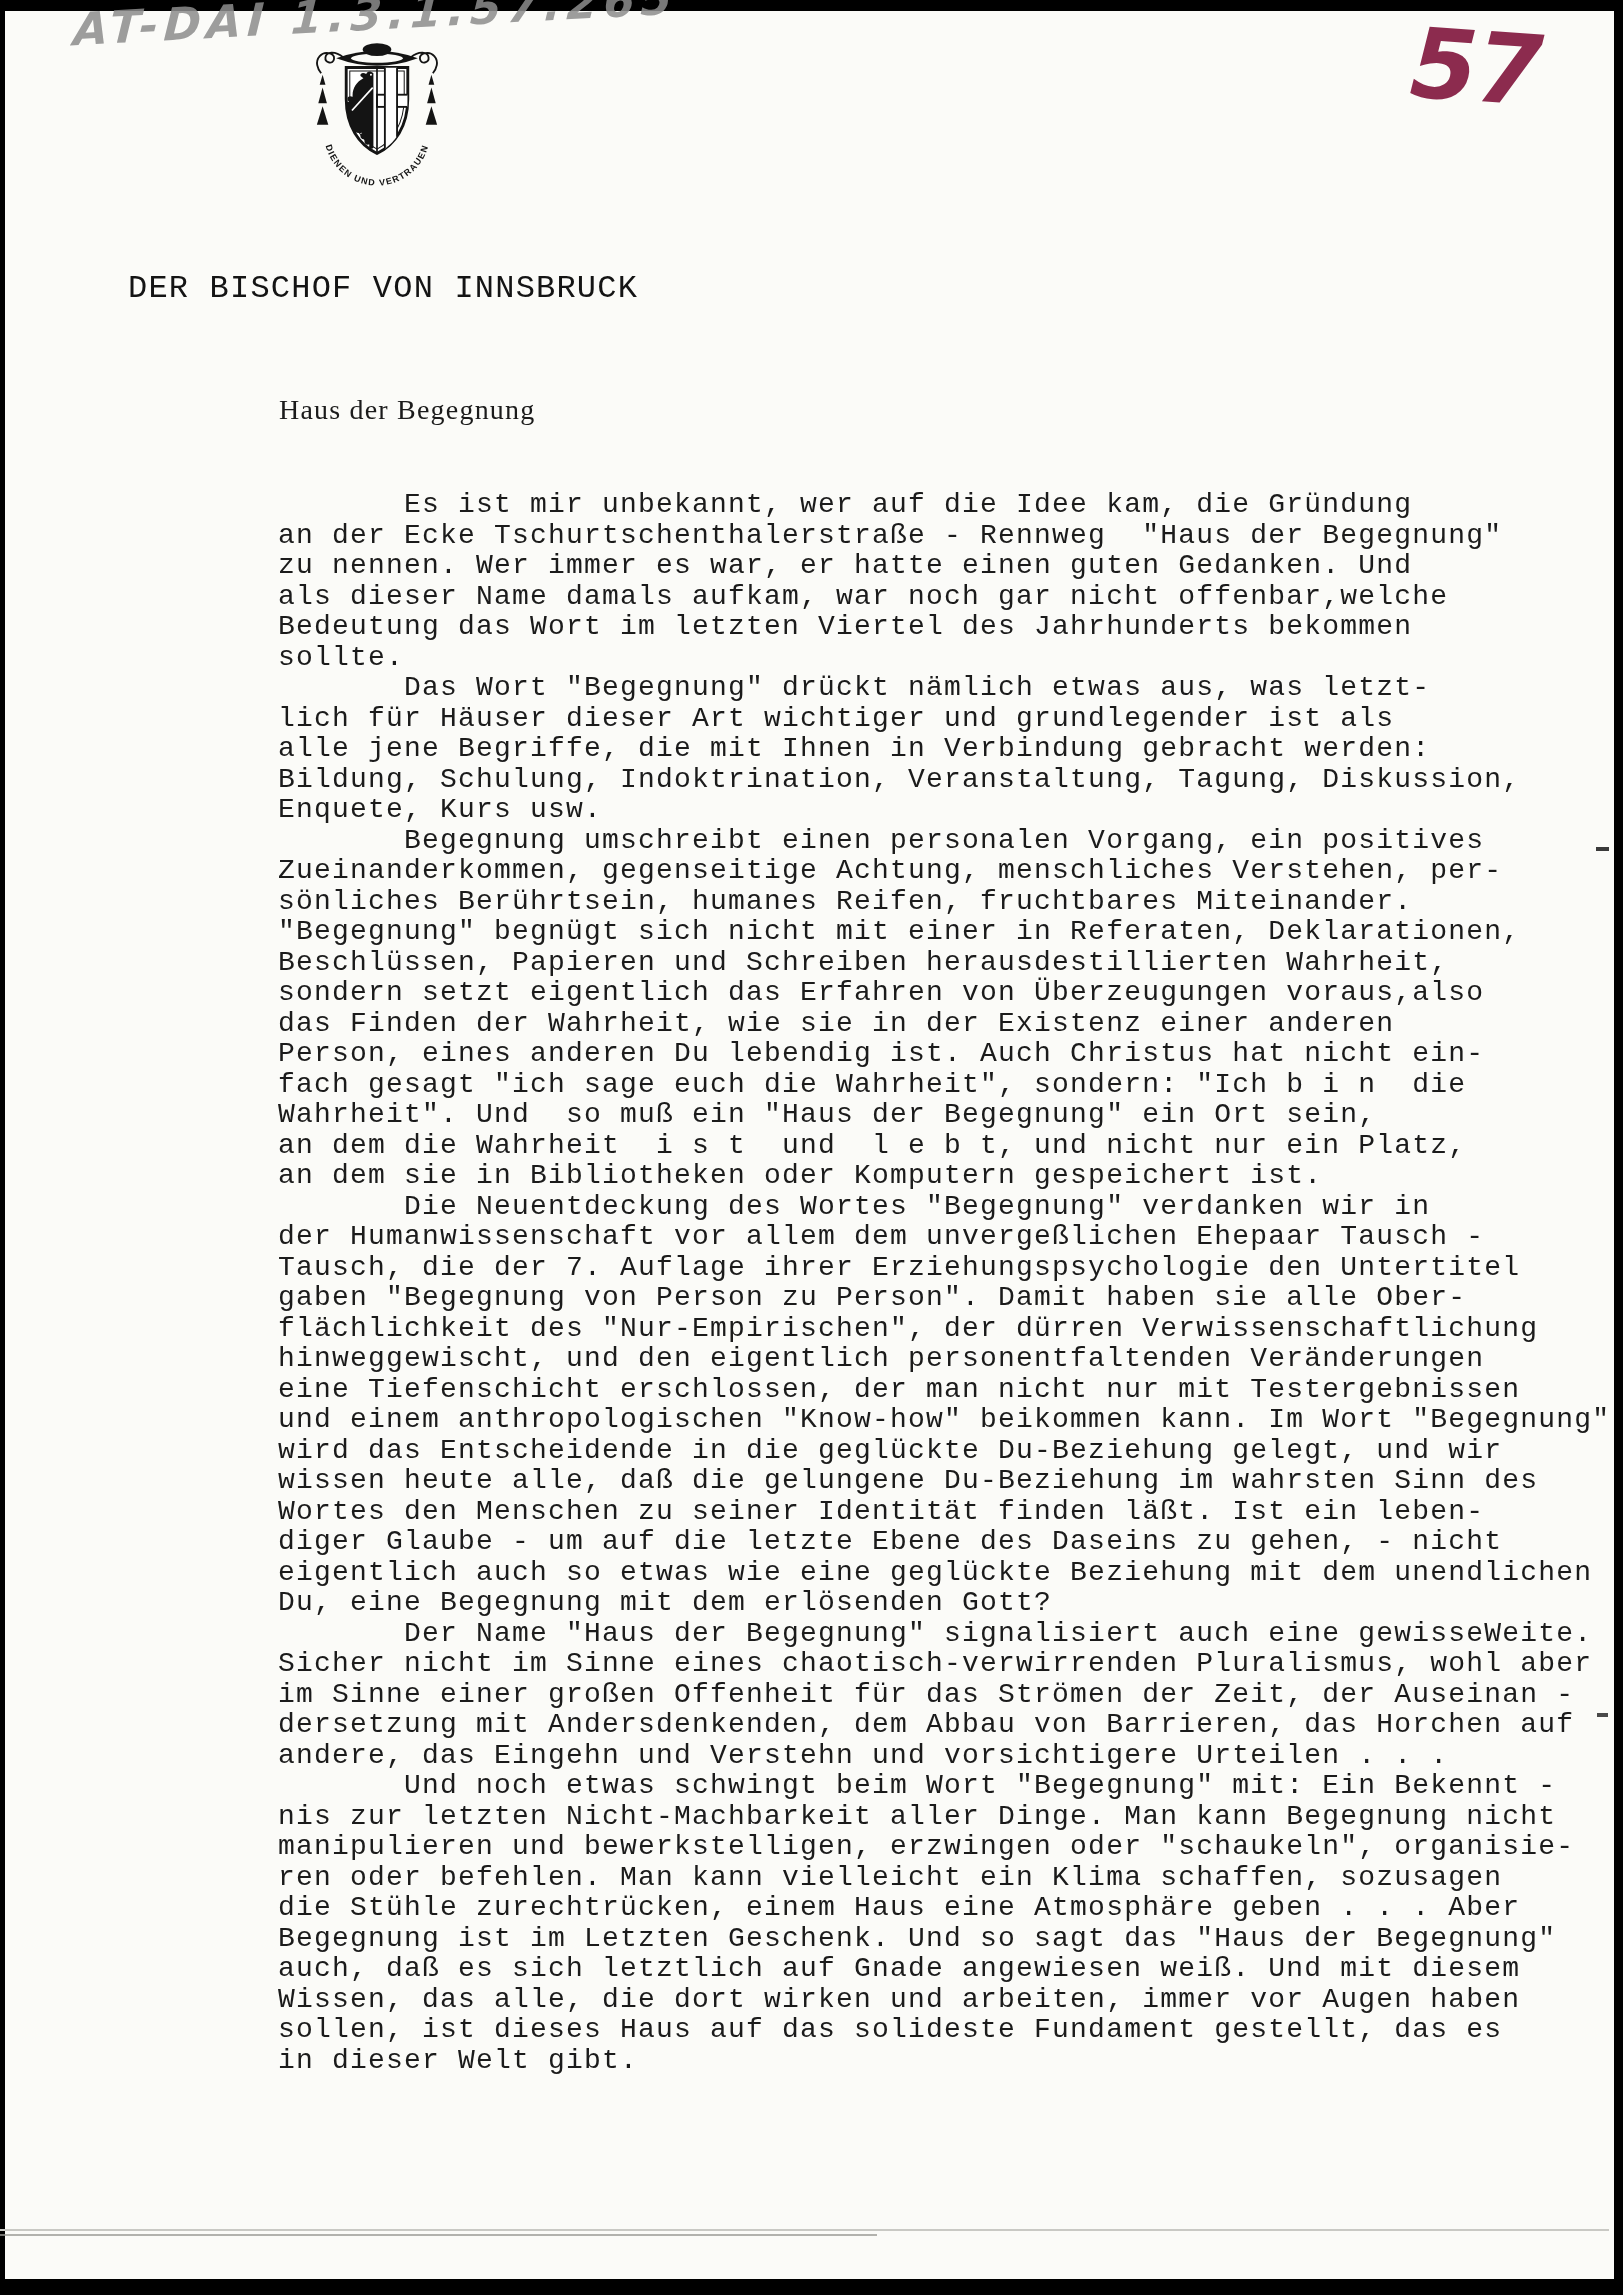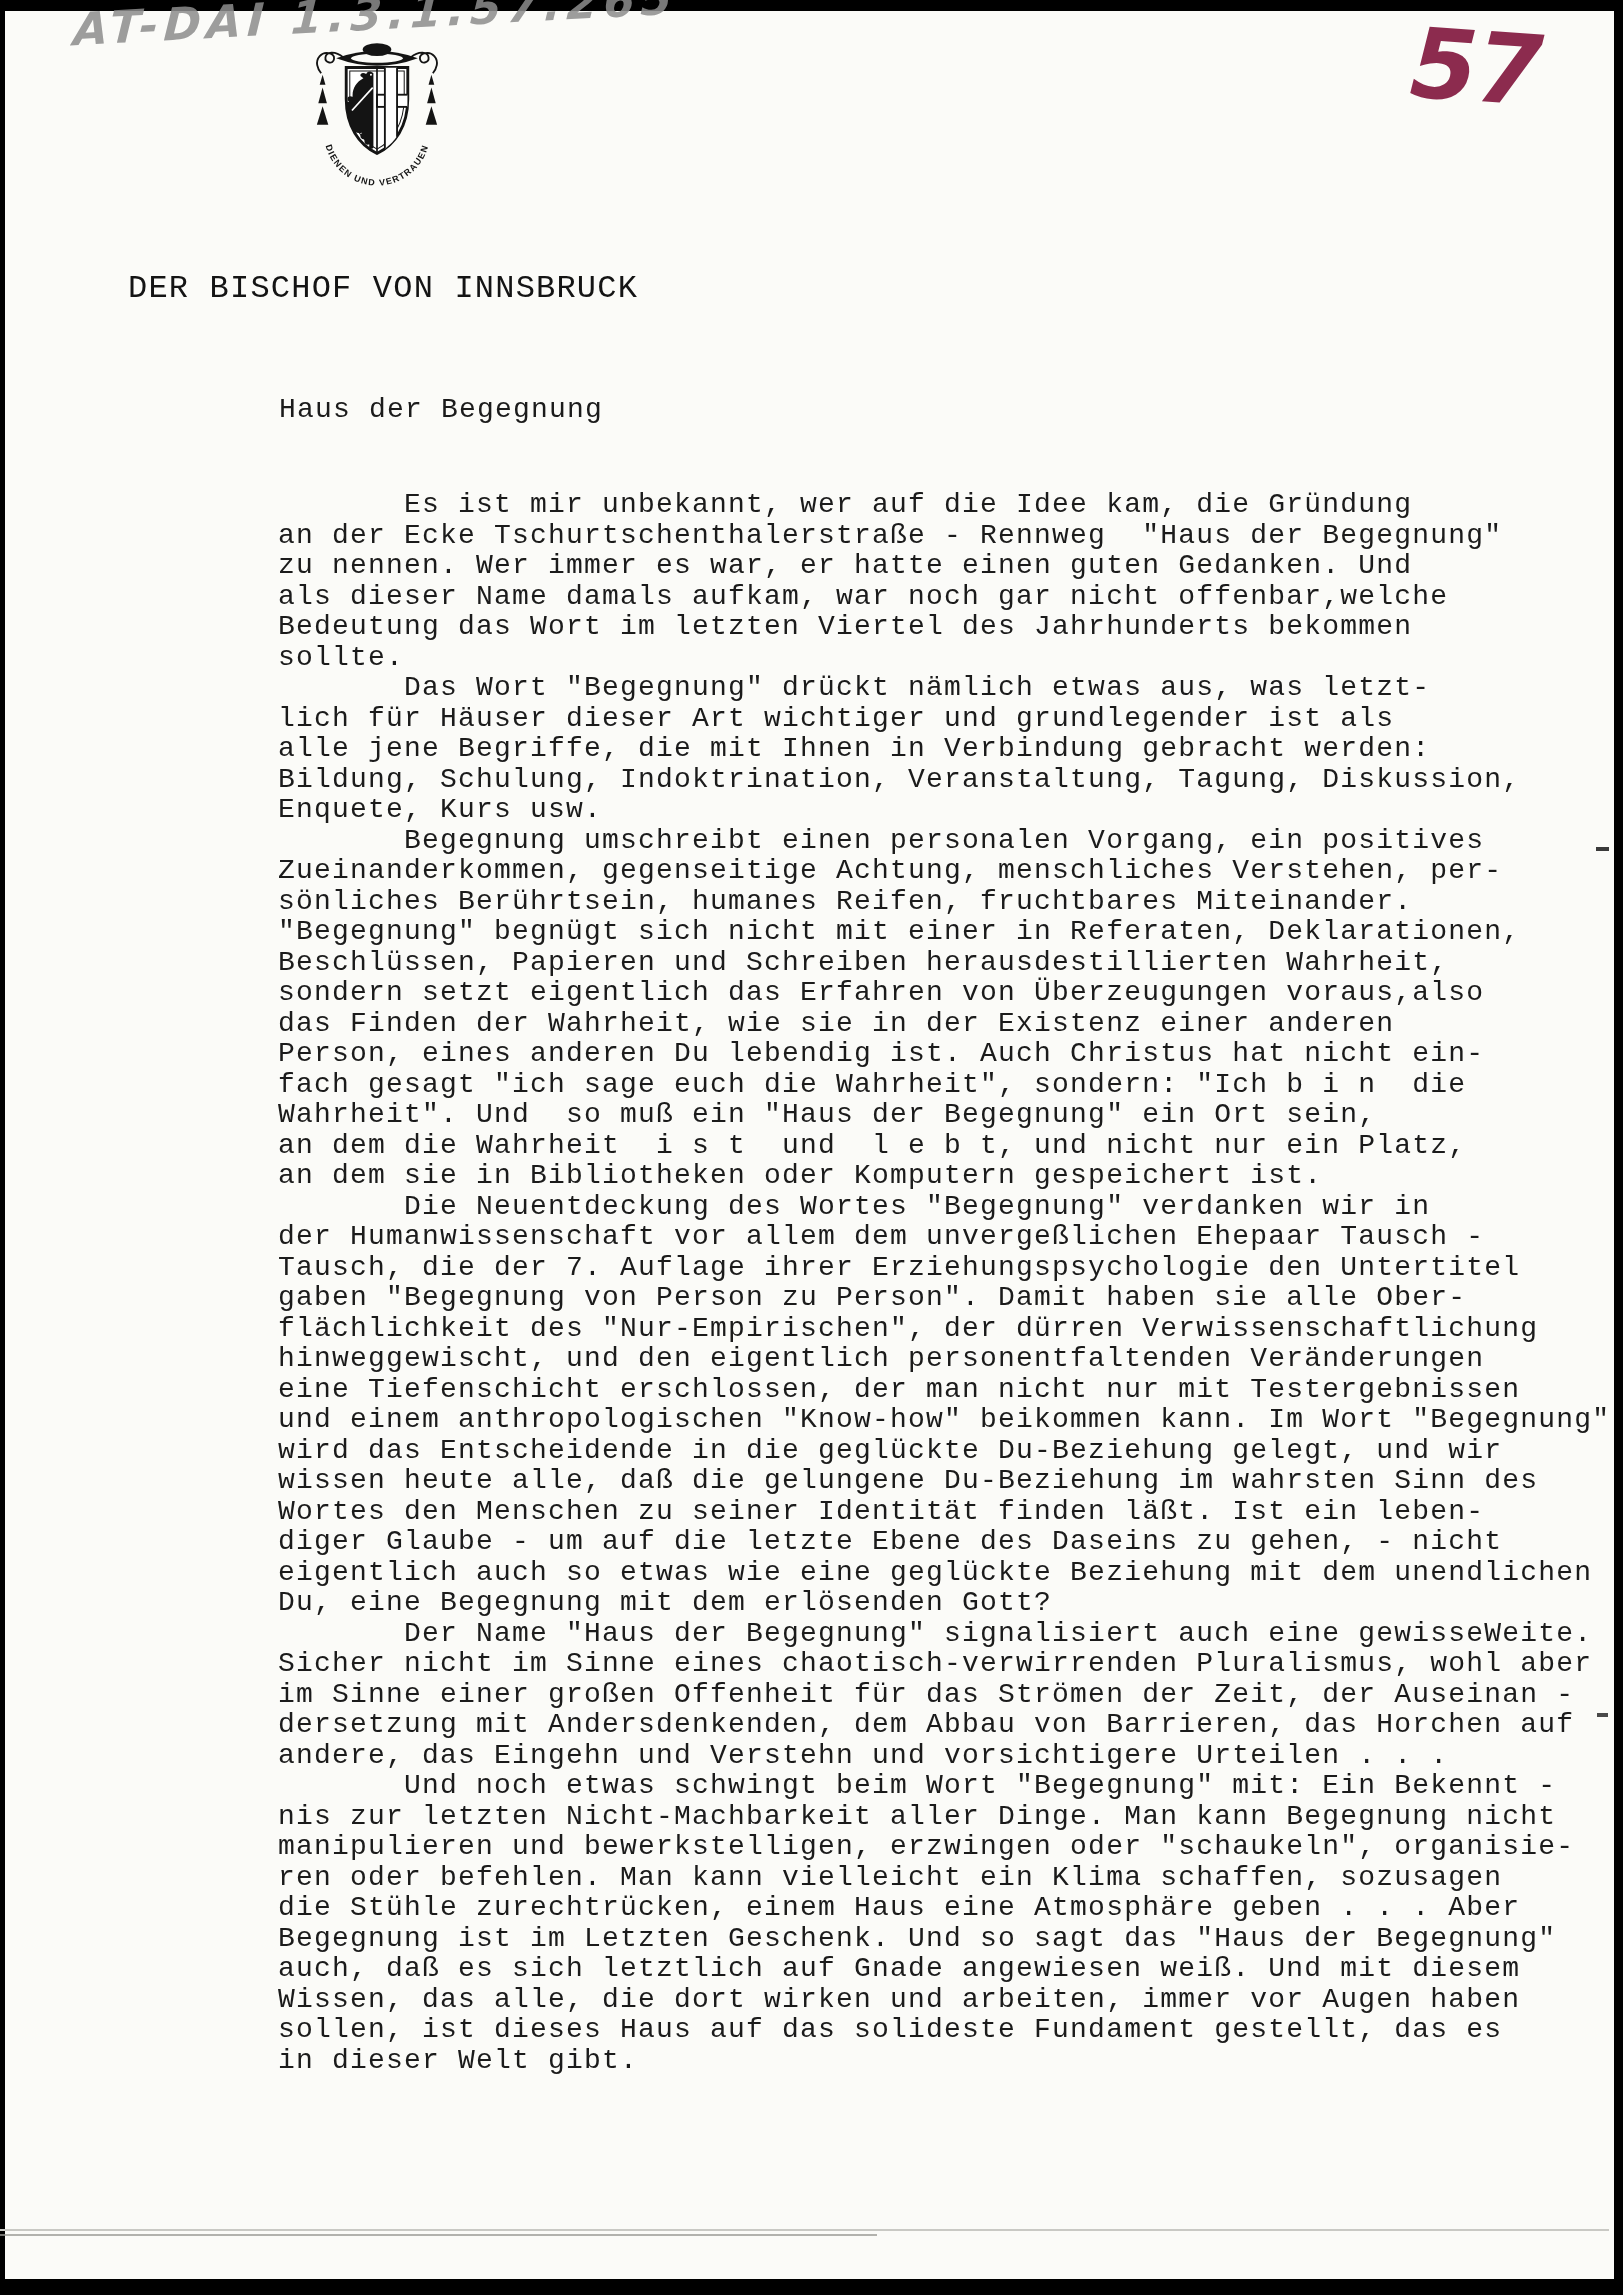--- a/index.html
+++ b/index.html
@@ -8,21 +8,21 @@
   .paper{position:absolute;left:4.9px;top:11.4px;width:1609px;height:2268px;background:#fbfbf8;}
   .abs{position:absolute;}
   .annotation{left:75px;top:3.2px;font-family:"DejaVu Sans",sans-serif;font-style:italic;
               font-size:45px;font-weight:bold;color:#8d8d8d;letter-spacing:5.7px;
               transform:rotate(-3deg) skewX(-6deg);transform-origin:left top;white-space:pre;opacity:.85;}
   .pagenum{left:1424px;top:6.5px;font-family:"DejaVu Sans",sans-serif;font-size:97px;font-weight:bold;
            color:#8c2b4e;transform:rotate(4deg) skewX(-10deg);transform-origin:left top;letter-spacing:-1.6px;}
   .emblem{left:292px;top:36px;width:170px;height:179px;}
   .letterhead{left:128px;top:226px;font-family:Liberation Mono, monospace;font-size:32px;
               letter-spacing:1.2px;color:#141414;white-space:pre;margin-top:44px;}
-  .doctitle{left:279px;top:394px;font-family:Liberation Mono, monospace;
+  .doctitle{left:279px;top:394px;font-family:Liberation Serif, serif;
             font-size:28px;letter-spacing:1.2px;color:#1b1b1b;white-space:pre;}
   .bodytext{left:278px;top:490px;width:1364px;color:#1b1b1b;
             font-family:"Liberation Mono","DejaVu Sans Mono",monospace;
             font-size:28px;letter-spacing:1.2px;line-height:30.5px;}
   .bodytext .line{white-space:pre;height:30.5px;}
   .scanline1{left:0;top:2229px;width:1609px;height:1.6px;background:#c9c9c4;}
   .scanline2{left:0;top:2234px;width:877px;height:2.4px;background:#9a9a94;opacity:.75;}
   .dash1{left:1596px;top:847px;width:13px;height:4px;background:#3a3a3a;}
   .dash2{left:1597px;top:1713px;width:11.4px;height:4px;background:#4a4a4a;}
 </style>

